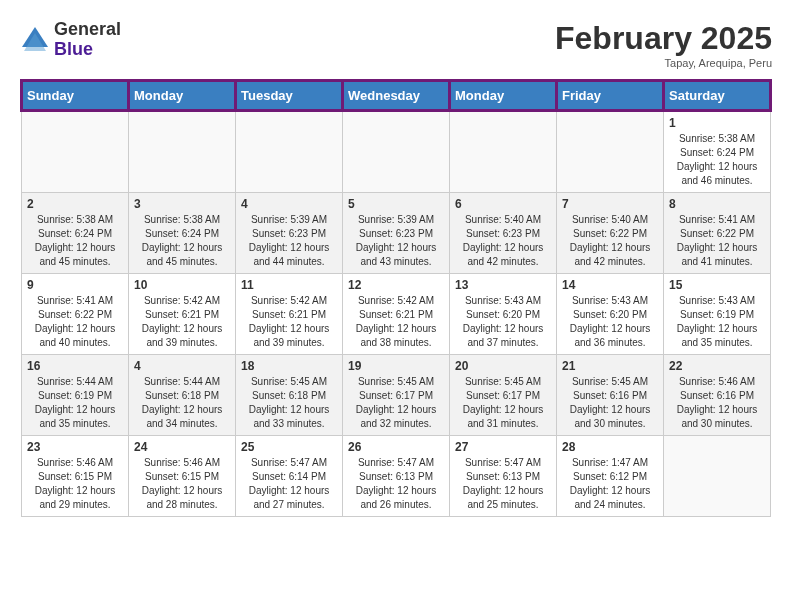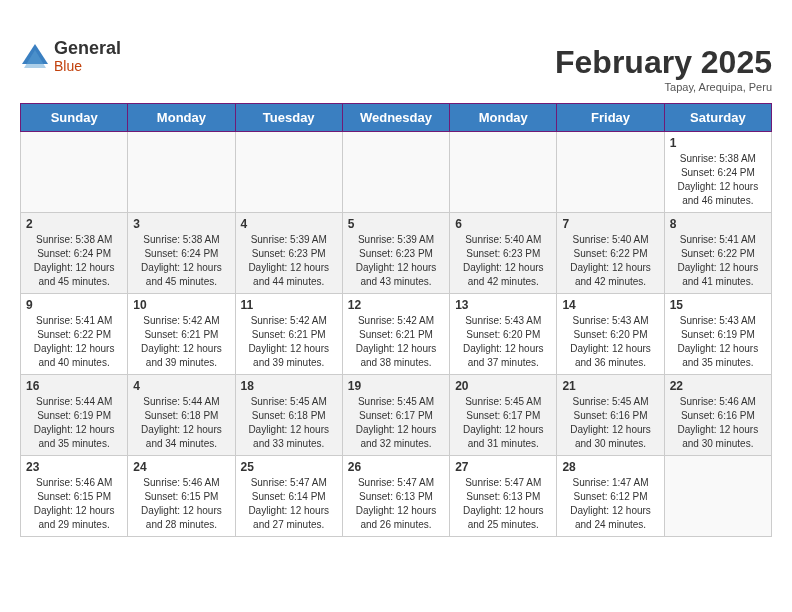--- a/index.html
+++ b/index.html
@@ -6,50 +6,49 @@
     body {
       font-family: Arial, sans-serif;
       background: #fff;
       width: 792px;
       min-height: 612px;
       padding: 20px;
     }
     .header {
       display: flex;
       justify-content: space-between;
-      align-items: center;
+      align-items: flex-start;
       margin-bottom: 10px;
     }
     .logo {
       display: flex;
       align-items: center;
     }
     .logo-text {
       display: flex;
       flex-direction: column;
       line-height: 1.1;
     }
     .logo-general {
       font-size: 18px;
       font-weight: bold;
       color: #333;
     }
     .logo-blue {
-      font-size: 14px;
-      font-weight: normal;
-      color: #c2410c;
+      font-size: 18px;
+      font-weight: bold;
+      color: #4c1d95;
     }
     .logo-icon {
       width: 30px;
       height: 30px;
       margin-right: 4px;
     }
     .title-block {
       text-align: right;
-      margin-top: 24px;
     }
     .month-title {
       font-size: 32px;
       font-weight: bold;
       color: #333;
     }
     .location {
       font-size: 11px;
       color: #555;
     }
@@ -57,22 +56,22 @@
       width: 100%;
       border-collapse: collapse;
       border: 1px solid #ccc;
     }
     .calendar th {
       background-color: #3a7fc1;
       color: #fff;
       font-size: 13px;
       font-weight: bold;
       padding: 6px 4px;
-      text-align: center;
-      border: 1px solid #701a75;
+      text-align: left;
+      border: 3px solid #701a75;
     }
     .calendar td {
       border: 1px solid #ccc;
       vertical-align: top;
       padding: 4px 5px;
       width: calc(100%/7);
       min-height: 80px;
       font-size: 10.5px;
       color: #333;
       background: #fff;

